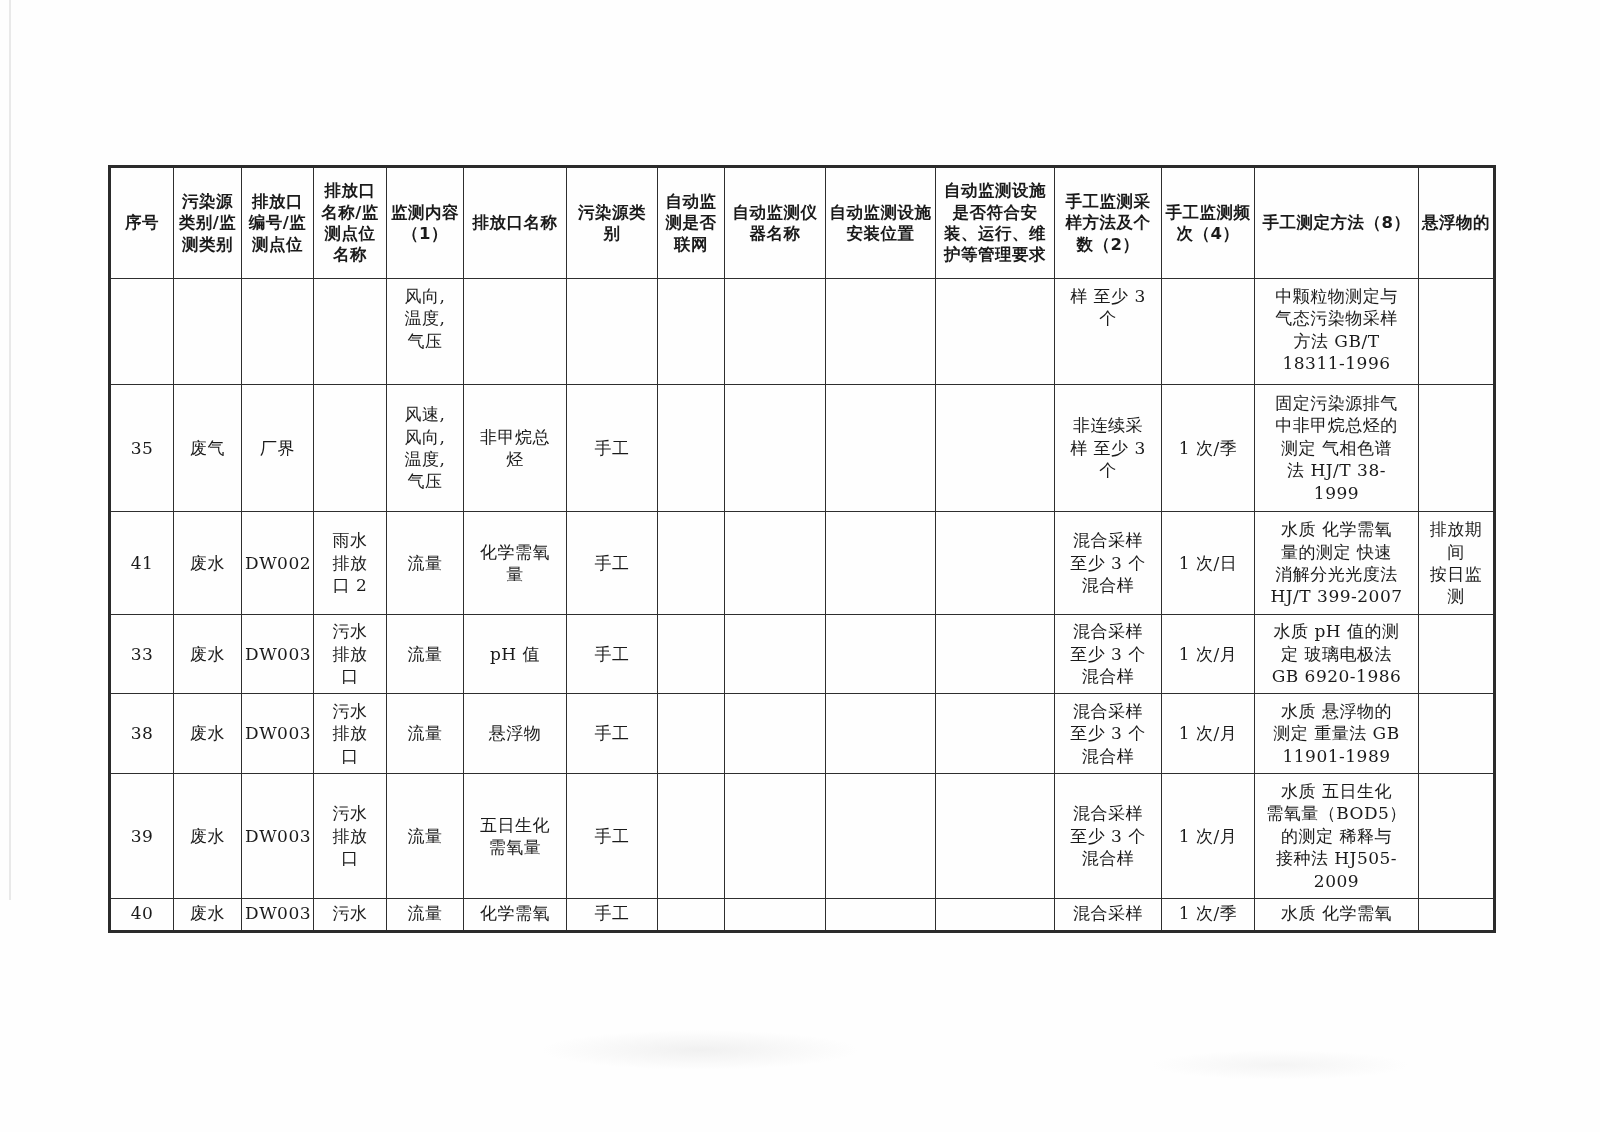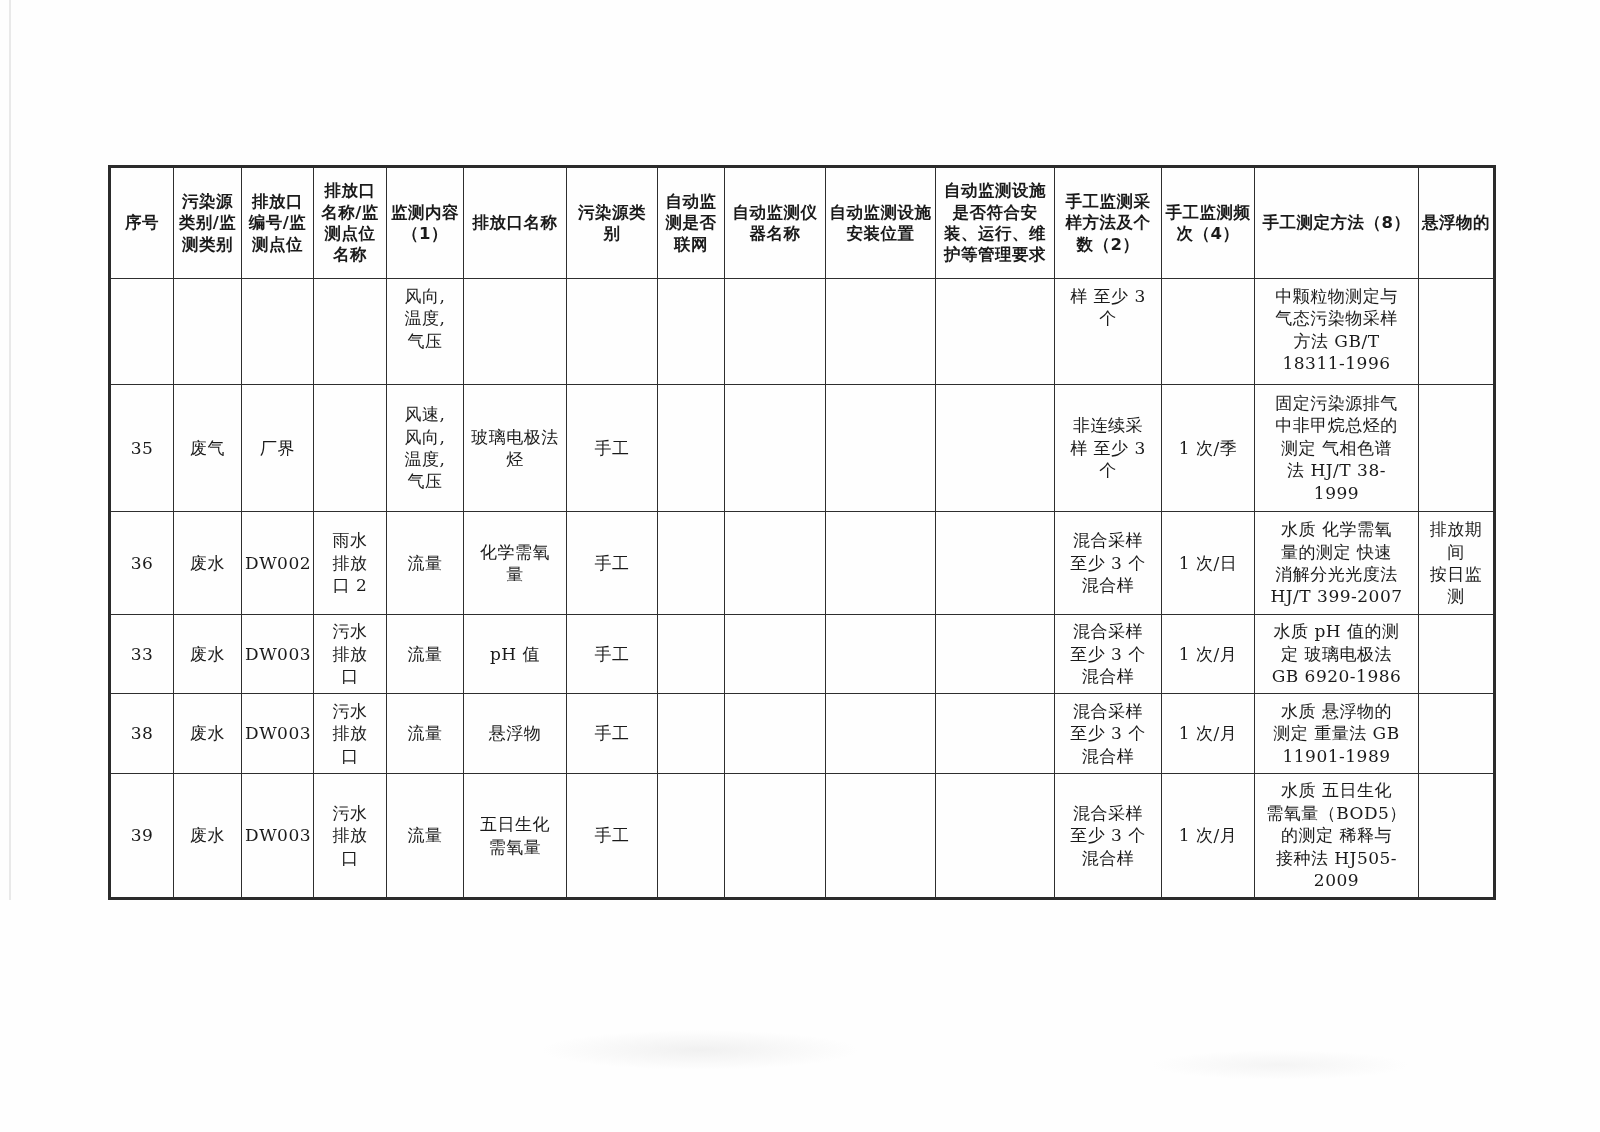--- a/index.html
+++ b/index.html
@@ -135,40 +135,40 @@
     </tr>
     <tr class="r1">
       <td>35</td>
       <td>废气</td>
       <td>厂界</td>
       <td></td>
       <td>风速,
 风向,
 温度,
 气压</td>
-      <td>玻璃电极法
+      <td>非甲烷总
 烃</td>
       <td>手工</td>
       <td></td>
       <td></td>
       <td></td>
       <td></td>
       <td>非连续采
 样 至少 3
 个</td>
       <td>1 次/季</td>
       <td>固定污染源排气
 中非甲烷总烃的
 测定 气相色谱
 法 HJ/T 38-
 1999</td>
       <td></td>
     </tr>
     <tr class="r2">
-      <td>36</td>
+      <td>41</td>
       <td>废水</td>
       <td>DW002</td>
       <td>雨水
 排放
 口 2</td>
       <td>流量</td>
       <td>化学需氧
 量</td>
       <td>手工</td>
       <td></td>
@@ -251,14 +251,31 @@
 至少 3 个
 混合样</td>
       <td>1 次/月</td>
       <td>水质 五日生化
 需氧量（BOD5）
 的测定 稀释与
 接种法 HJ505-
 2009</td>
       <td></td>
     </tr>
+    <tr class="r6">
+      <td>40</td>
+      <td>废水</td>
+      <td>DW003</td>
+      <td>污水</td>
+      <td>流量</td>
+      <td>化学需氧</td>
+      <td>手工</td>
+      <td></td>
+      <td></td>
+      <td></td>
+      <td></td>
+      <td>混合采样</td>
+      <td>1 次/季</td>
+      <td>水质 化学需氧</td>
+      <td></td>
+    </tr>
   </tbody>
 </table>
 
 </body></html>

